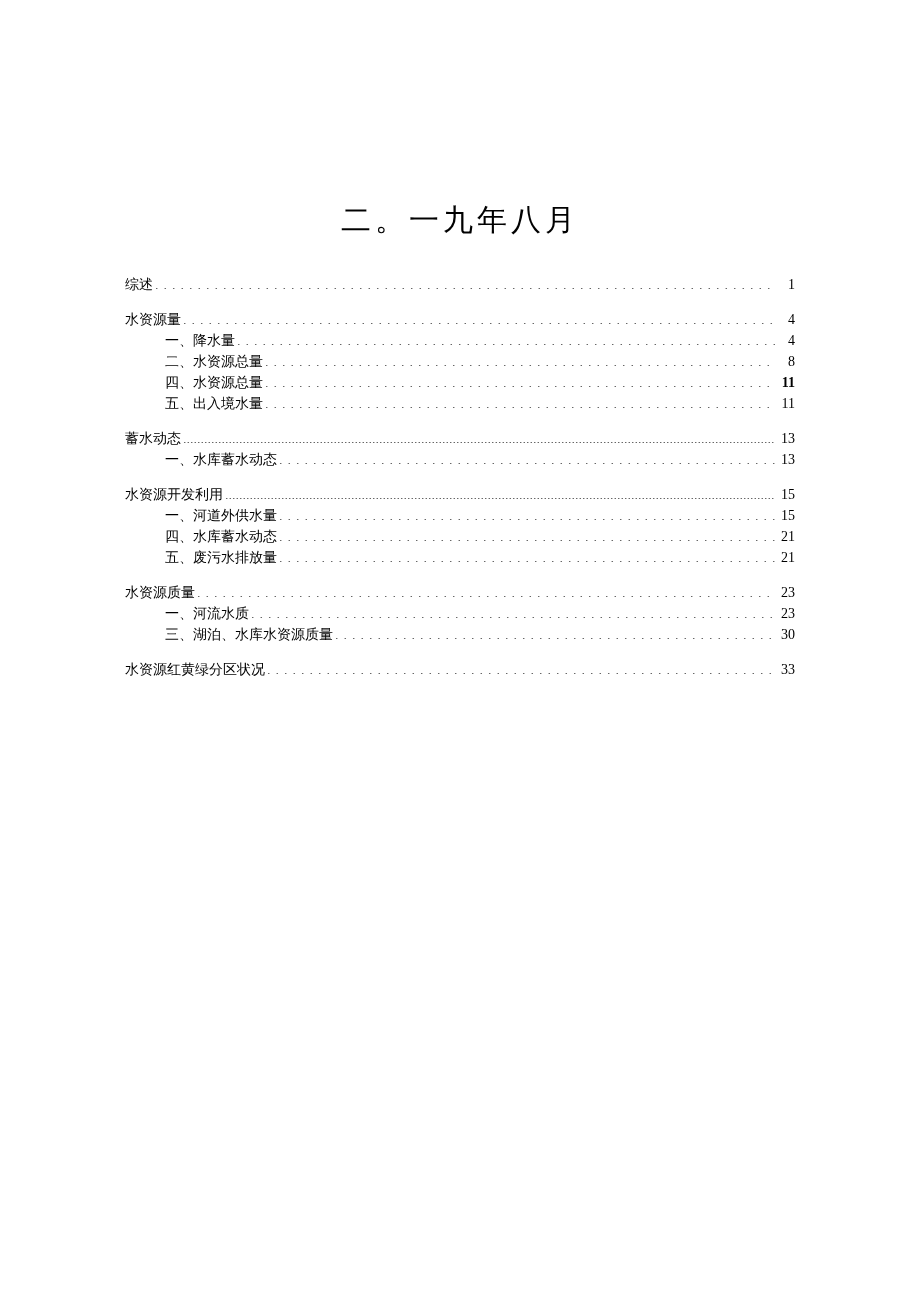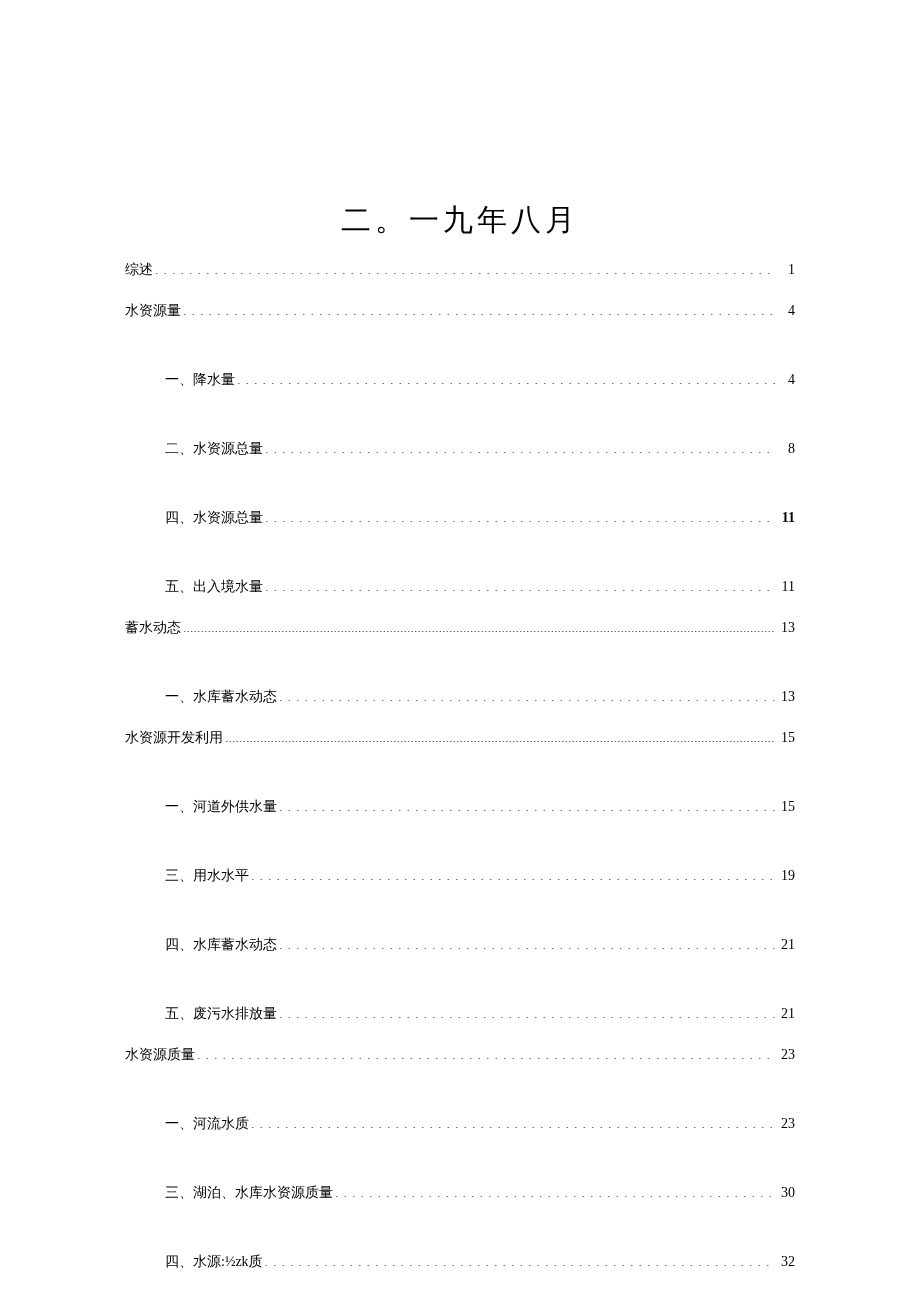--- a/index.html
+++ b/index.html
@@ -13,33 +13,32 @@
       background: #ffffff;
       font-family: "SimSun", "宋体", serif;
       color: #000;
       padding: 200px 125px 100px 125px;
     }
     .title {
       text-align: center;
       font-size: 30px;
       font-weight: normal;
       letter-spacing: 4px;
-      margin-bottom: 18px;
+      margin-bottom: 33px;
       font-family: "SimSun", "宋体", serif;
     }
     .toc {
       font-size: 14px;
       line-height: 1.5;
     }
     .toc-row {
       display: flex;
       align-items: baseline;
       white-space: nowrap;
       overflow: hidden;
-      margin-top: 48px;
     }
     .toc-label {
       flex-shrink: 0;
     }
     .dots {
       flex: 1;
       overflow: hidden;
       margin: 0 2px;
       letter-spacing: 2px;
       color: #000;
@@ -67,21 +66,21 @@
       font-weight: bold;
     }
     .level-0 {
       padding-left: 0;
       margin-top: 16px;
     }
     .level-1 {
       padding-left: 40px;
     }
     .section-gap {
-      margin-top: 20px;
+      margin-top: 14px;
       justify-content: center;
     }
   </style>
 </head>
 <body>
 
 <h1 class="title">二。一九年八月</h1>
 
 <div class="toc" id="toc-container">
     <div class="toc-row level-0">
@@ -128,25 +127,20 @@
       <span class="toc-label">水资源开发利用</span>
       <span class="dots dense"></span>
       <span class="page">15</span>
     </div>
     <div class="toc-row level-1">
       <span class="toc-label">一、河道外供水量</span>
       <span class="dots sparse"></span>
       <span class="page">15</span>
     </div>
     <div class="toc-row level-1">
-      <span class="toc-label">三、用水水平</span>
-      <span class="dots sparse"></span>
-      <span class="page">19</span>
-    </div>
-    <div class="toc-row level-1">
       <span class="toc-label">四、水库蓄水动态</span>
       <span class="dots sparse"></span>
       <span class="page">21</span>
     </div>
     <div class="toc-row level-1">
       <span class="toc-label">五、废污水排放量</span>
       <span class="dots sparse"></span>
       <span class="page">21</span>
     </div>
     <div class="toc-row level-0 section-gap">
@@ -157,18 +151,18 @@
     <div class="toc-row level-1">
       <span class="toc-label">一、河流水质</span>
       <span class="dots sparse"></span>
       <span class="page">23</span>
     </div>
     <div class="toc-row level-1">
       <span class="toc-label">三、湖泊、水库水资源质量</span>
       <span class="dots sparse"></span>
       <span class="page">30</span>
     </div>
-    <div class="toc-row level-1">
-      <span class="toc-label">四、水源:½zk质</span>
+    <div class="toc-row level-0 section-gap">
+      <span class="toc-label">水资源红黄绿分区状况</span>
       <span class="dots sparse"></span>
-      <span class="page">32</span>
+      <span class="page">33</span>
     </div>
   </div>
 
 </body></html>

